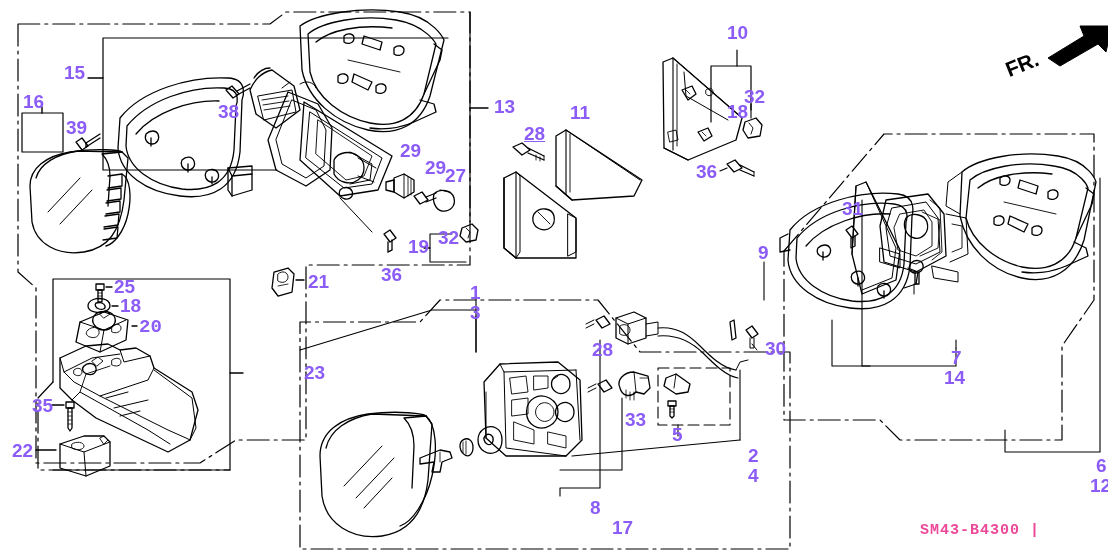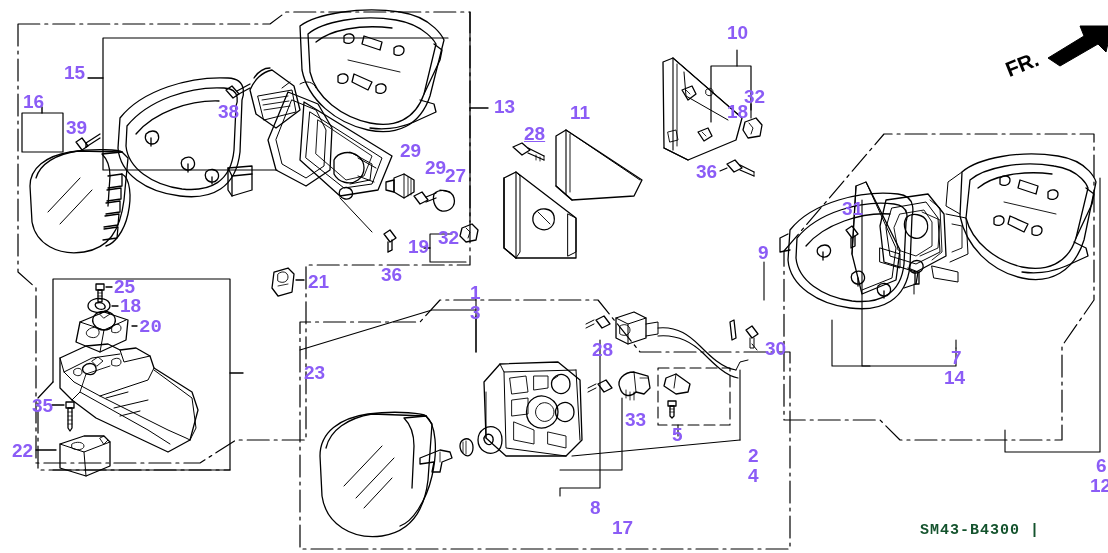--- a/index.html
+++ b/index.html
@@ -4,21 +4,21 @@
 <style>
   html,body{margin:0;padding:0;background:#ffffff;}
   body{width:1108px;height:553px;position:relative;overflow:hidden;
        font-family:"Liberation Sans",sans-serif;color:#000;}
   #stage{position:absolute;left:0;top:0;width:1108px;height:553px;}
   svg{position:absolute;left:0;top:0;}
   .lbl{position:absolute;font-family:"Liberation Sans",sans-serif;
        font-size:19px;font-weight:bold;color:#8b5cf6;letter-spacing:0px;
        line-height:20px;white-space:nowrap;}
   .partno{position:absolute;font-family:"Liberation Mono","DejaVu Sans Mono",monospace;
-       font-size:15px;font-weight:bold;letter-spacing:1px;color:#14532d;}
+       font-size:15px;font-weight:bold;letter-spacing:1px;color:#ec4899;}
   .frtxt{position:absolute;font-family:"Liberation Sans",sans-serif;
        font-size:21px;font-weight:bold;color:#000;
        transform:rotate(-22deg);transform-origin:left bottom;}
 </style>
 </head>
 <body>
 
 <div id="stage">
 
 <svg width="1108" height="553" viewBox="0 0 1108 553">

